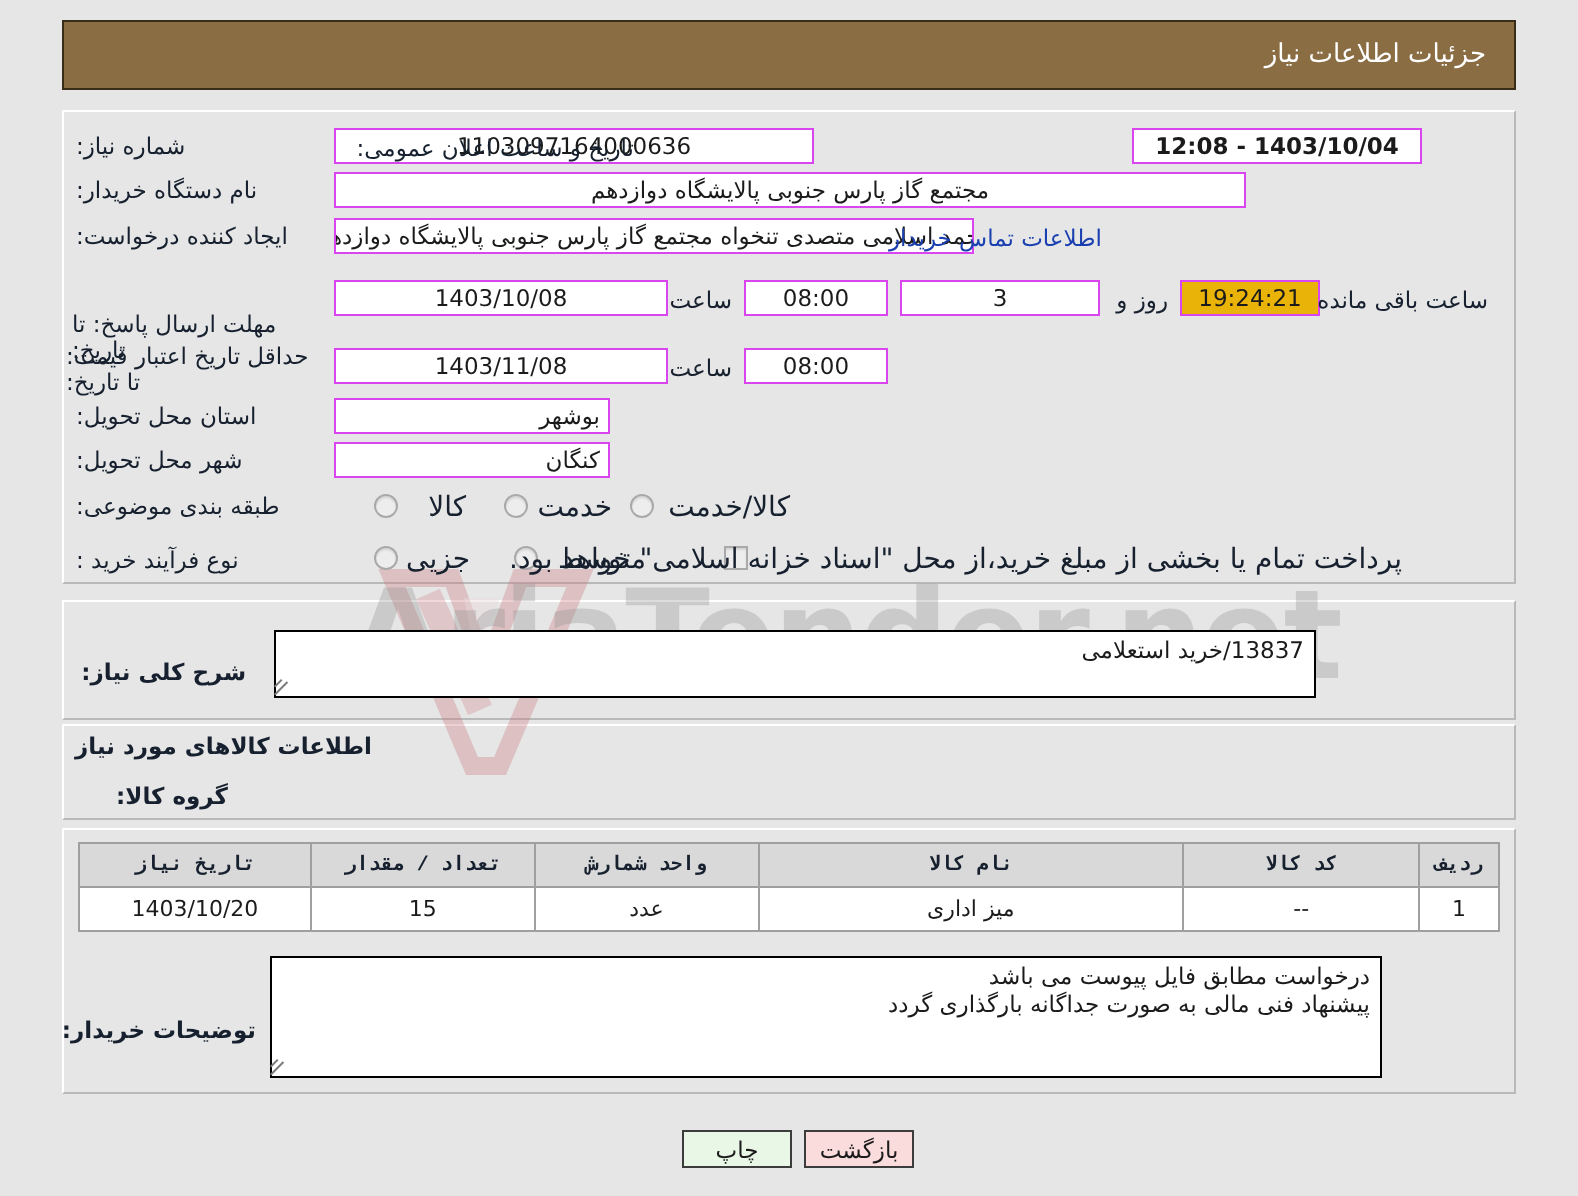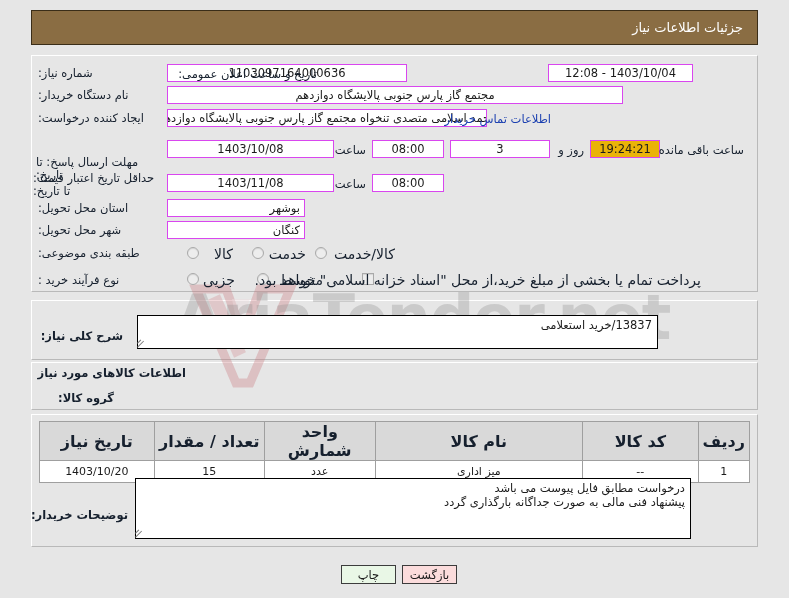--- a/index.html
+++ b/index.html
@@ -206,25 +206,26 @@
     position: absolute;
     left: 39px; top: 421px;
     width: 711px;
     border-collapse: collapse;
     z-index: 6;
     background: #ffffff;
   }
   .tbl th {
     background: #d9d9d9;
     border: 1px solid #9f9f9f;
-    font-size: 16px;
+    font-size: 10px;
     font-weight: bold;
     color: #16202e;
     height: 22px;
     padding: 0 4px;
+    font-family: Liberation Mono, monospace;
   }
   .tbl td {
     background: #ffffff;
     border: 1px solid #9f9f9f;
     font-size: 11px;
     color: #1b1b1b;
     height: 22px;
     padding: 0 4px;
     text-align: center;
   }
@@ -266,21 +267,21 @@
 
   <div class="panel" id="panel-top"></div>
   <div class="panel" id="panel-mid"></div>
   <div class="panel" id="panel-goods"></div>
   <div class="panel" id="panel-bottom"></div>
 
   <div class="fld-label" style="right:631px; top:67px; width:120px;">شماره نیاز:</div>
   <div class="inp c" style="right:382px; top:64px; width:240px;">1103097164000636</div>
 
   <div class="plain-txt" style="right:472px; top:67px;">تاریخ و ساعت اعلان عمومی:</div>
-  <div class="inp c" style="right:96px; top:64px; width:145px;">1403/10/04 - 12:08</div>
+  <div class="inp c" style="right:78px; top:64px; width:145px;font-weight:bold;">1403/10/04 - 12:08</div>
 
   <div class="fld-label" style="right:631px; top:89px; width:120px;">نام دستگاه خریدار:</div>
   <div class="inp r" style="right:166px; top:86px; width:456px; justify-content:center;">مجتمع گاز پارس جنوبی  پالایشگاه دوازدهم</div>
 
   <div class="fld-label" style="right:631px; top:112px; width:120px;">ایجاد کننده درخواست:</div>
   <div class="inp r" style="right:302px; top:109px; width:320px; justify-content:center;">محمد اسلامی متصدی تنخواه مجتمع گاز پارس جنوبی  پالایشگاه دوازدهم</div>
   <div class="link" style="right:238px; top:112px;">اطلاعات تماس خریدار</div>
 
   <div class="fld-label wrap" style="right:631px; top:156px; width:122px;">مهلت ارسال پاسخ: تا تاریخ:</div>
   <div class="inp c" style="right:455px; top:140px; width:167px;">1403/10/08</div>

